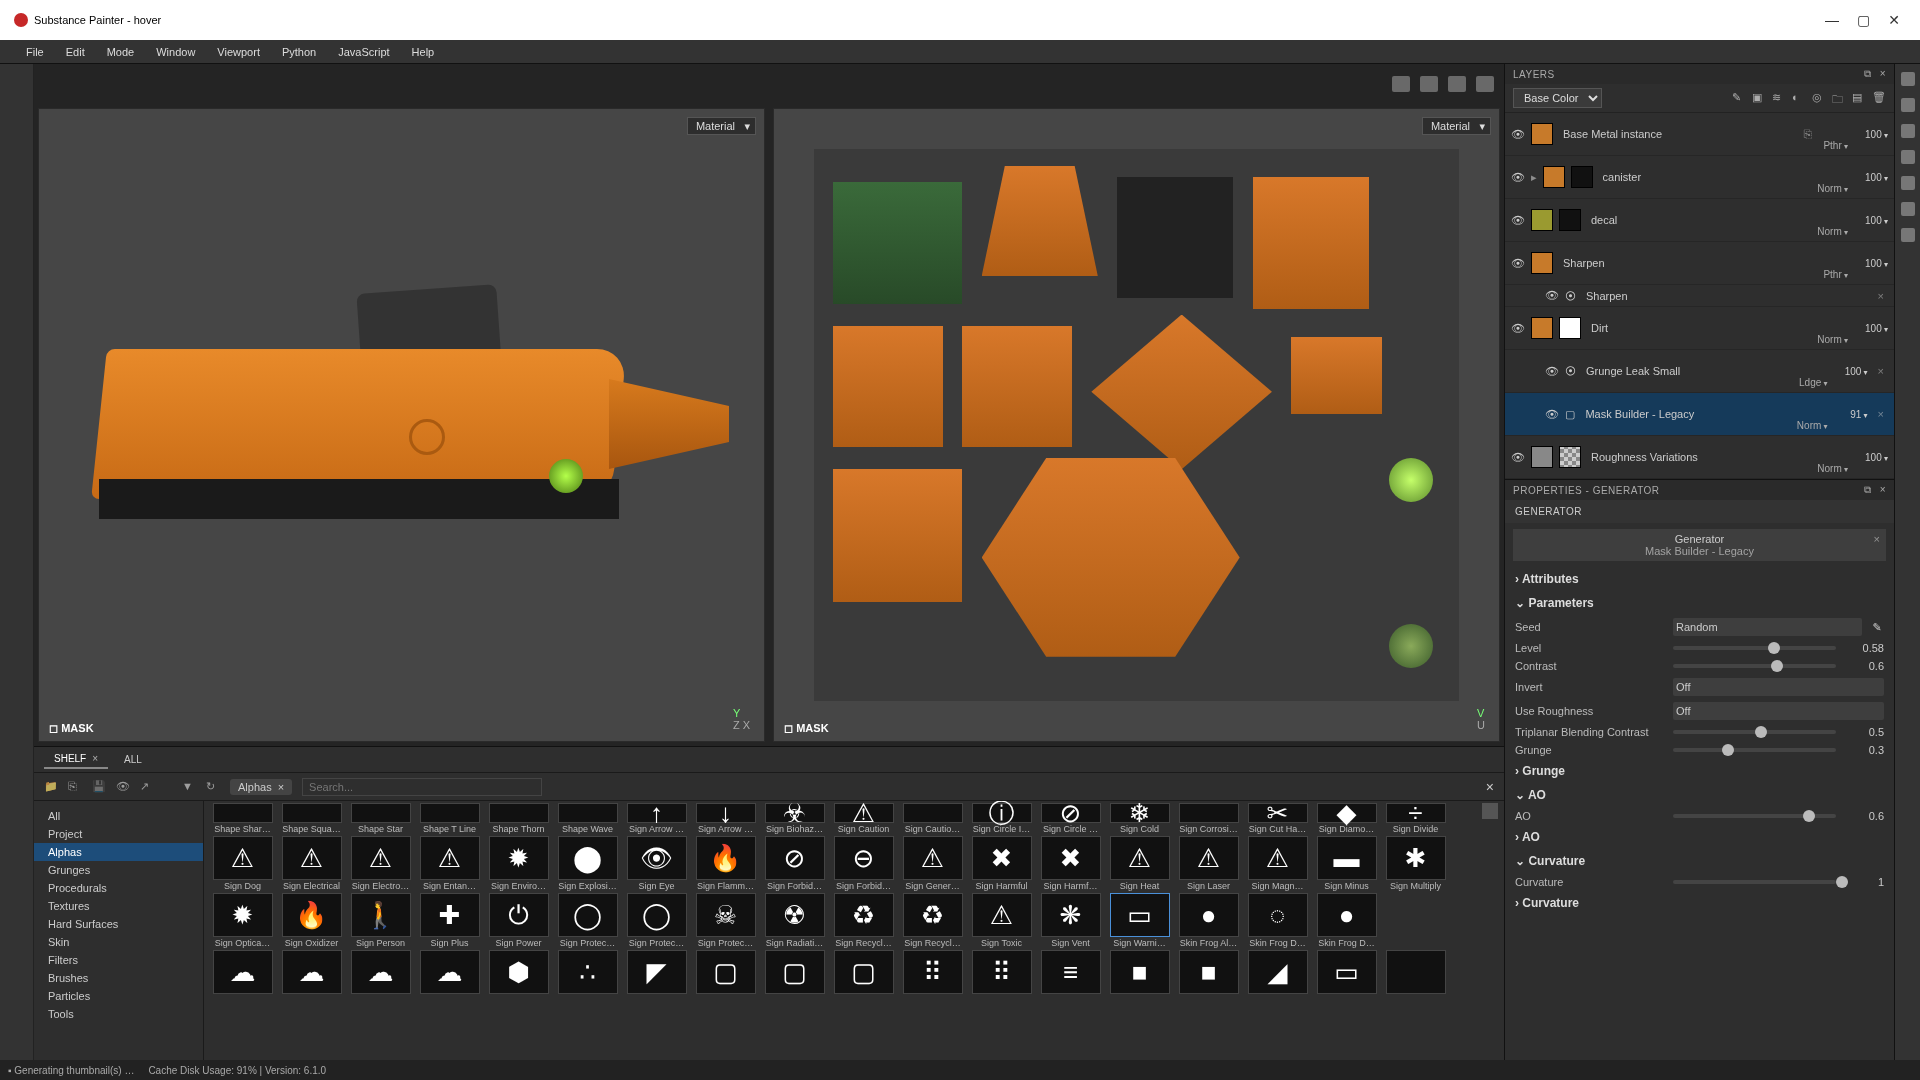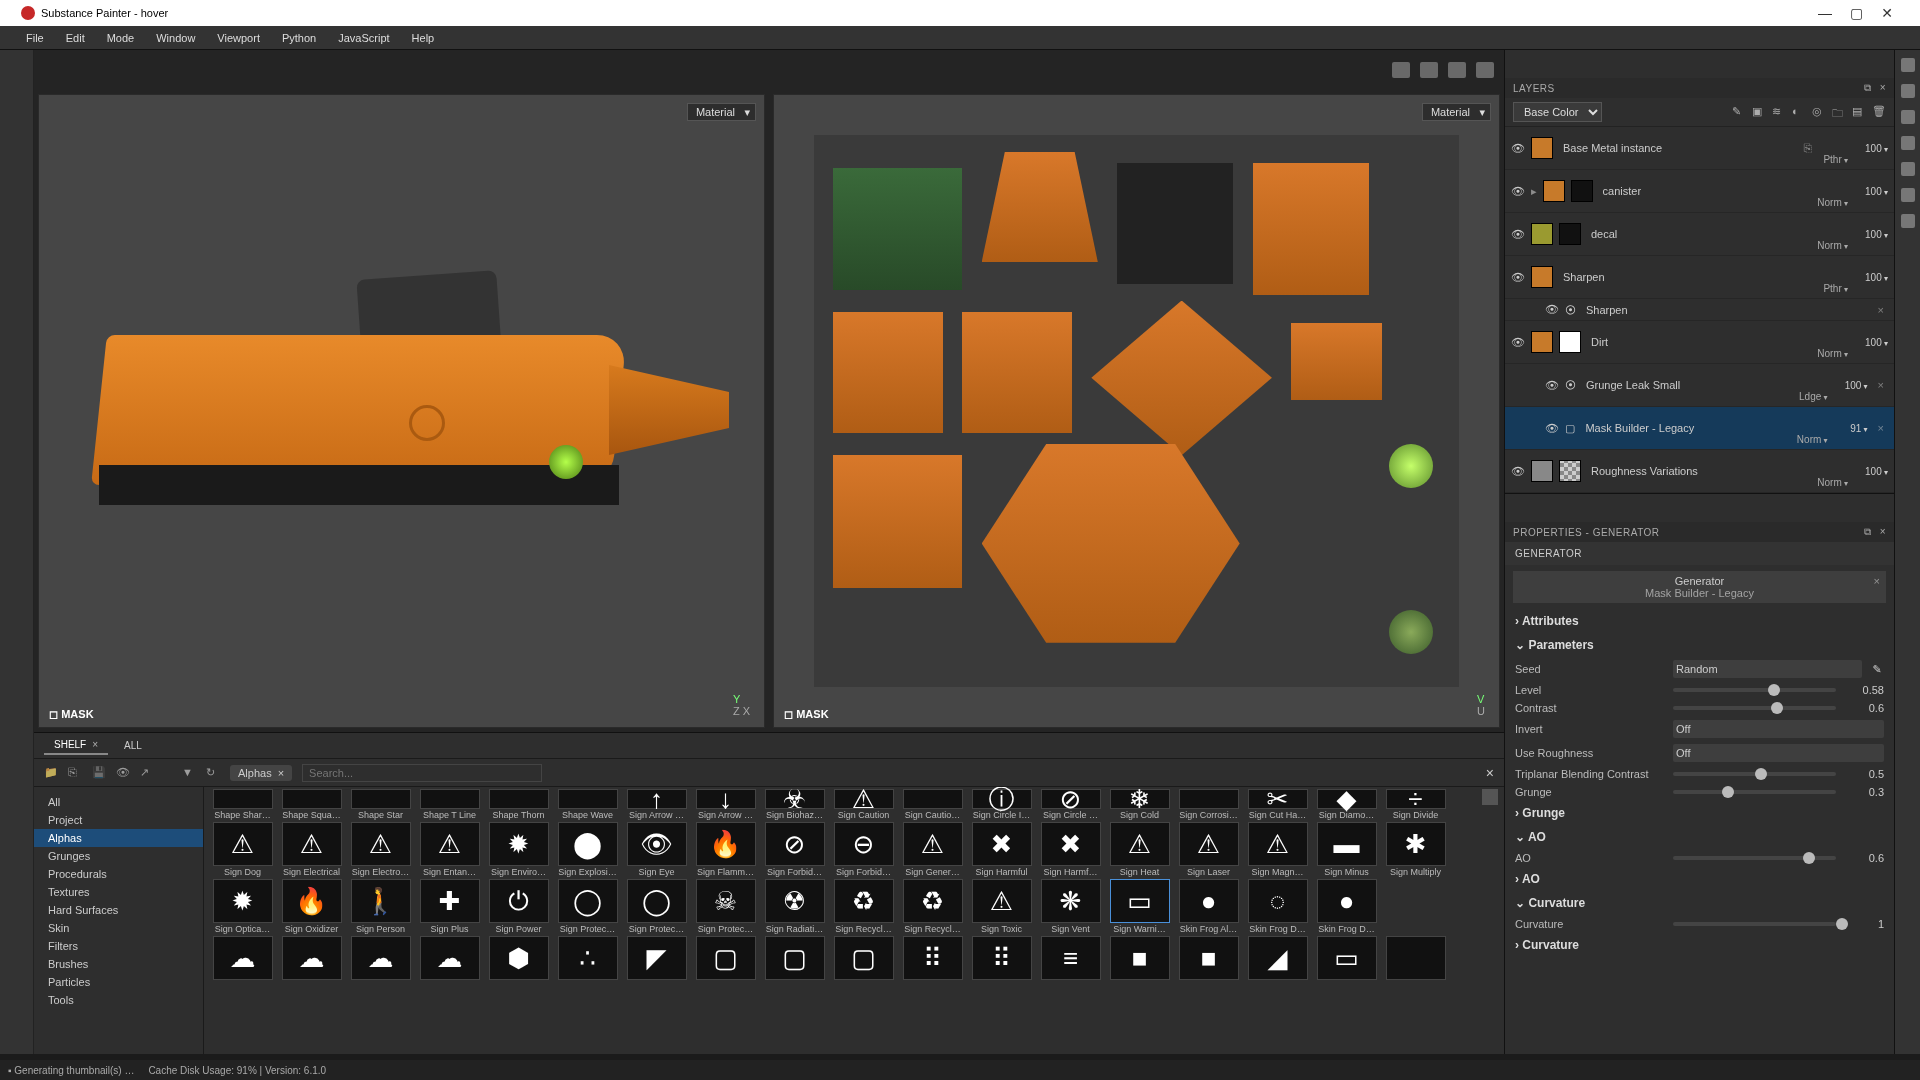--- a/index.html
+++ b/index.html
@@ -1,17 +1,17 @@
 <!DOCTYPE html>
 <html><head>
 <meta charset="utf-8">
 <style>
 * { margin:0; padding:0; box-sizing:border-box; font-family:"Segoe UI",Arial,sans-serif; }
 body { background:#1b1b1b; color:#ccc; font-size:11px; width:1920px; height:1080px; overflow:hidden; position:relative; }
-.titlebar { height:26px; background:#fff; display:flex; align-items:center; padding:0 21px; color:#000; justify-content:space-between;}
+.titlebar { height:40px; background:#fff; display:flex; align-items:center; padding:0 14px; color:#000; justify-content:space-between;}
 .titlebar .left { display:flex; align-items:center; gap:6px; }
 .titlebar .sp-icon { width:14px; height:14px; background:#c62828; border-radius:50%; }
 .win-btns { display:flex; gap:18px; font-size:14px; color:#333; padding-right:6px;}
 .menubar { height:24px; background:#333; display:flex; align-items:center; padding:0 16px; gap:2px; border-bottom:1px solid #111;}
 .menubar span { padding:2px 10px; color:#ddd; }
 .main { display:flex; height:1004px; }
 .ltoolbar { width:34px; background:#333; display:flex; flex-direction:row; align-items:center; padding-top:8px; gap:14px; border-right:1px solid #222;}
 .ltoolbar .tool { width:16px; height:16px; opacity:.7;}
 .ltoolbar .sep { height:10px;}
 .center { flex:1; display:flex; flex-direction:column; background:#242424; position:relative;}
@@ -58,21 +58,21 @@
 .thumb{ width:65px; display:flex; flex-direction:column; align-items:center;}
 .thumb .img{ width:60px; height:44px; background:#111; border:1px solid #444; display:flex; align-items:center; justify-content:center; color:#fff; font-size:26px;}
 .thumb .lbl{ font-size:9px; color:#bbb; white-space:nowrap; overflow:hidden; text-overflow:ellipsis; width:64px; text-align:center; padding-top:1px;}
 .thumb.halfrow .img{ height:20px; }
 .thumb.sel .img{ border:1px solid #4a90d9;}
 .viewmode{ position:absolute; right:6px; top:2px; width:16px; height:16px; background:#555;}
 
 .rpanel{ width:390px; background:#2e2e2e; border-left:1px solid #111; display:flex; flex-direction:column;}
 .rtoolstrip{ width:26px; background:#333; display:flex; flex-direction:column; gap:12px; padding-top:8px; align-items:center; border-left:1px solid #111;}
 .rtoolstrip .ric{ width:14px; height:14px; background:#777; border-radius:2px;}
-.panel-head{ display:flex; align-items:center; justify-content:space-between; padding:4px 8px; background:#2a2a2a; text-transform:uppercase; font-size:10px; color:#aaa; letter-spacing:.5px;margin-top:28px;}
+.panel-head{ display:flex; align-items:center; justify-content:space-between; padding:4px 8px; background:#2a2a2a; text-transform:uppercase; font-size:10px; color:#aaa; letter-spacing:.5px;}
 .panel-head .icns{ display:flex; gap:8px;}
 .sel-row{ display:flex; align-items:center; padding:4px 8px; gap:6px; border-bottom:1px solid #222;}
 .sel-row select{ background:#3a3a3a; color:#ddd; border:1px solid #555; padding:2px 6px; font-size:11px;}
 .sel-row .sp{ flex:1;}
 .sel-row .ic{ width:14px; height:14px; opacity:.8;}
 .layers{ flex:0 0 auto; max-height:370px; overflow:hidden;}
 .layer{ display:flex; align-items:center; padding:4px 6px; border-bottom:1px solid #262626; gap:6px;}
 .layer.indent1{ padding-left:40px;}
 .layer.sel{ background:#153a5a;}
 .layer .eye{ width:14px; text-align:center;}

